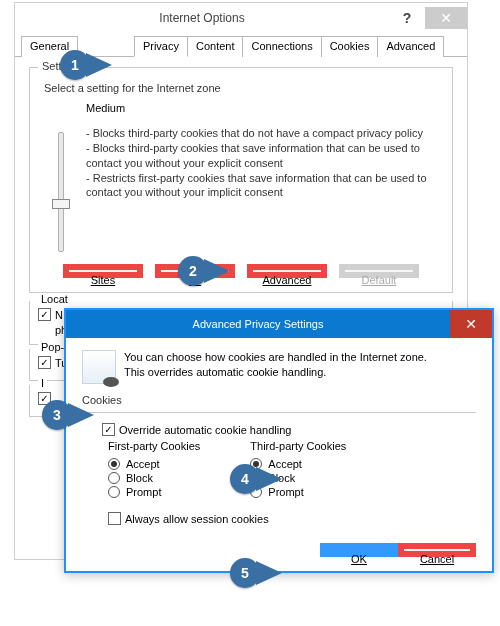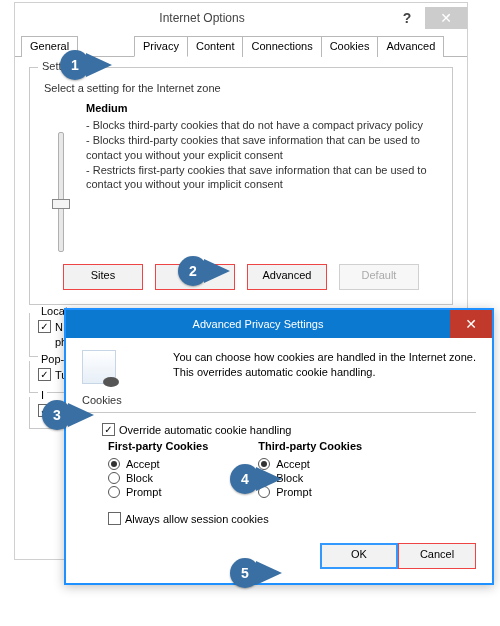--- a/index.html
+++ b/index.html
@@ -32,58 +32,59 @@
   .sub { margin: 4px 0 8px 4px; color: #333; }
 
   .slider-area { display: flex; }
   .slider-col { width: 42px; display: flex; flex-direction: column; align-items: center; padding-top: 30px;}
   .vslider {
     width: 6px; height: 120px; background: linear-gradient(#e8e8e8,#e8e8e8);
     border: 1px solid #b0b0b0; position: relative; border-radius: 2px;
   }
   .thumb { position: absolute; width: 18px; height: 10px; border: 1px solid #888; background: #f4f4f4; left: -7px; top: 66px;}
   .desc-col { flex: 1; padding-left: 4px; }
-  .level { font-weight: bold; margin-bottom: 4px; }
+  .level { font-weight: normal; margin-bottom: 12px; }
   .bul { color: #333; line-height: 1.35; }
 
   .btnrow { display: flex; gap: 12px; justify-content: center; margin-top: 12px;}
   .btn {
-    min-width: 80px; height: 26px; border: 1px solid #ef4444; background: #f2f2f2; text-align: center; line-height: 20px;
+    min-width: 80px; height: 14px; border: 6px solid #ef4444; background: #f2f2f2; text-align: center; line-height: 20px;
     cursor: default;
+    text-decoration: underline;
   }
   .btn.disabled { color: #aaa; border-color: #d0d0d0; background: #f7f7f7;}
   .checkline { display:flex; align-items:center; gap:4px; margin:3px 0;}
   .chk { width:13px; height:13px; border:1px solid #666; display:inline-flex; align-items:center; justify-content:center; font-size:10px; line-height:10px; background:#fff;}
 
   
   .modal {
     position: absolute; left: 64px; top: 308px; width: 430px;
     border: 2px solid #1e90ff; background: #fff;
     box-shadow: 0 2px 10px rgba(0,0,0,.25);
   }
   .modal-title {
     height: 28px; background: #0b79d0; color: #fff; display: flex; align-items: center;
   }
   .modal-title .t { flex:1; text-align:center; font-size:11px;}
   .modal-title .xbtn { width: 42px; height: 100%; background:#c0392b; color:#fff; text-align:center; line-height:28px; font-size:14px;}
   .modal-body { padding: 12px 16px 14px; }
-  .mhead { display:flex; gap:14px; align-items:flex-start; margin-bottom:10px;justify-content:space-between;}
+  .mhead { display:flex; gap:8px; align-items:flex-start; margin-bottom:10px;}
   .micon {
     width: 34px; height: 34px; position: relative; flex: 0 0 34px;
     background: linear-gradient(#fff,#e6eef7); border: 1px solid #c6d6e6;
   }
   .micon::after {
     content:""; position:absolute; right:-4px; bottom:-4px; width:16px; height:10px; border-radius:50%; background:#555;
   }
   .mtxt { line-height:1.35;}
   .mgroup { margin-top:6px;}
   .mlegend { color:#333; margin-bottom:6px;}
   .msep { height:1px; background:#c8c8c8; margin:4px 0 10px;}
   .cols { display:flex; gap: 50px; padding-left: 26px; margin-top:4px;}
-  .col h { display:block; margin-bottom:6px; font-weight:bold;}
+  .col h { display:block; margin-bottom:6px; font-weight:normal;}
   .radio { display:flex; align-items:center; gap:6px; margin:2px 0;}
   .rdot { width:12px; height:12px; border:1px solid #555; border-radius:50%; display:inline-block; position:relative;}
   .rdot.sel::after { content:""; position:absolute; width:6px; height:6px; background:#333; border-radius:50%; left:2px; top:2px;}
   .modal .btnrow2 { display:flex; justify-content:flex-end; margin-top:18px;}
   .modal .btn { min-width:78px;}
   .btn.focus { border-color:#3399ff; box-shadow:0 0 0 1px #3399ff inset;}
 
   
   .callout { position:absolute; display:flex; align-items:center; }
   .cbody {

